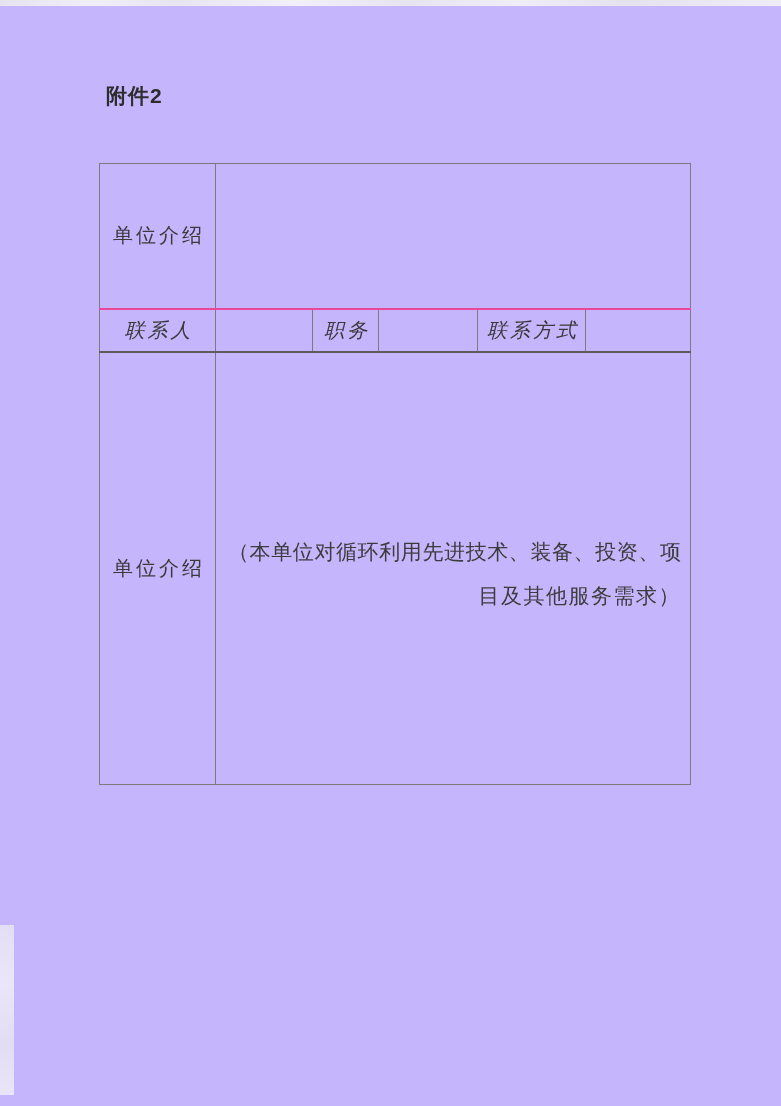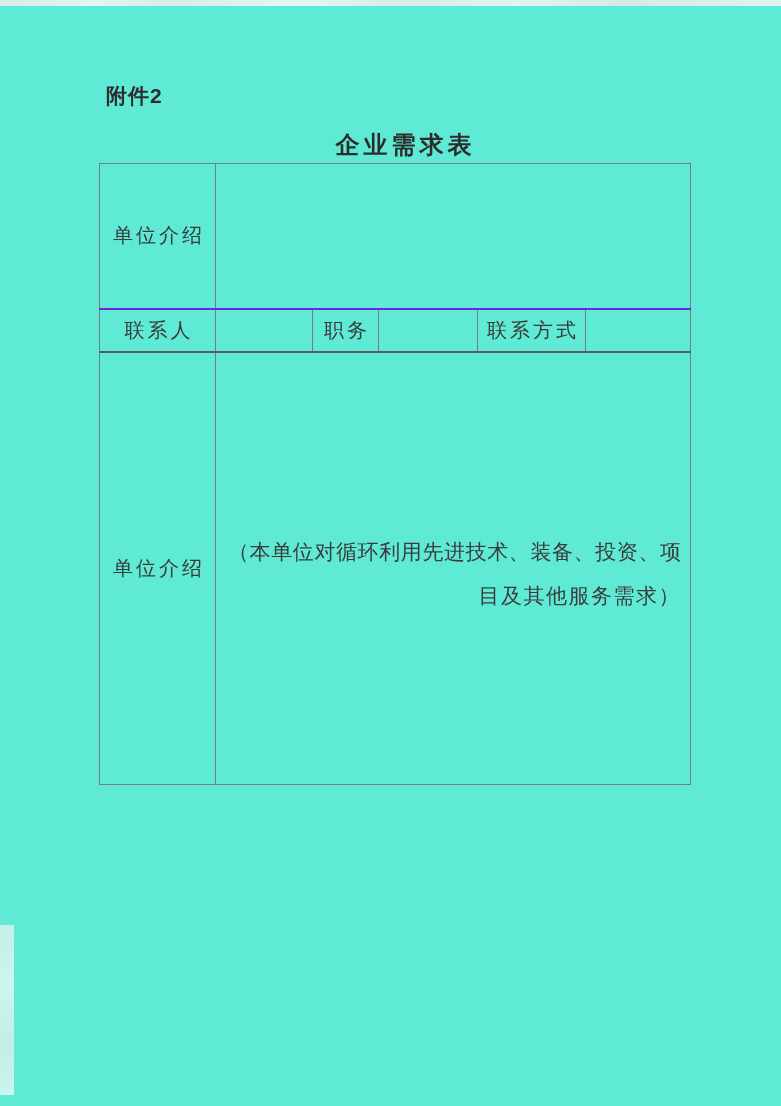--- a/index.html
+++ b/index.html
@@ -6,21 +6,21 @@
   html, body { width: 781px; height: 1106px; }
   body {
     font-family: "Liberation Serif", serif;
     background: #ffffff;
     color: #3a3a3a;
   }
   .page {
     position: relative;
     width: 781px;
     height: 1106px;
-    background: #5eead4;
+    background: #c4b5fd;
     overflow: hidden;
   }
   
   .scan-strip {
     position: absolute; top: 0; left: 0; width: 781px; height: 6px;
     background: linear-gradient(90deg,
       #ececec 0%, #f8f8f8 12%, #ededed 22%, #fafafa 38%,
       #ececec 52%, #f7f7f7 66%, #eaeaea 80%, #f6f6f6 100%);
     opacity: .85;
   }
@@ -49,21 +49,21 @@
   table.form-table td {
     border: 1px solid #7b7b7b;
     vertical-align: middle;
     overflow: hidden;
   }
   tr.r1 { height: 89px; }
   tr.r2 { height: 145px; }
   tr.r3 { height: 43px; }
   tr.r4 { height: 433px; }
   tr.r5 { height: 75px; }
-  tr.r3 td { border-top: 2px solid #6d28d9; border-bottom: 2px solid #5c5c5c; }
+  tr.r3 td { border-top: 2px solid #ec4899; border-bottom: 2px solid #5c5c5c; font-style: italic; }
   td.label-cell {
     text-align: center;
     font-size: 20px;
     color: #3a3a3a;
     letter-spacing: 3px;
     text-indent: 3px; 
   }
   td.seal-cell { position: relative; }
   .seal-note {
     position: absolute; right: 13px; bottom: 9px;
@@ -77,21 +77,20 @@
 </head>
 <body>
 
 <div class="page">
 
   <div class="scan-strip"></div>
   <div class="scan-edge-left"></div>
 
   <div class="attachment-label">附件2</div>
 
-  <div class="form-title">企业需求表</div>
 
   <table class="form-table">
     <colgroup>
       <col style="width:116px">
       <col style="width:97px">
       <col style="width:66px">
       <col style="width:99px">
       <col style="width:108px">
       <col style="width:105px">
     </colgroup>

